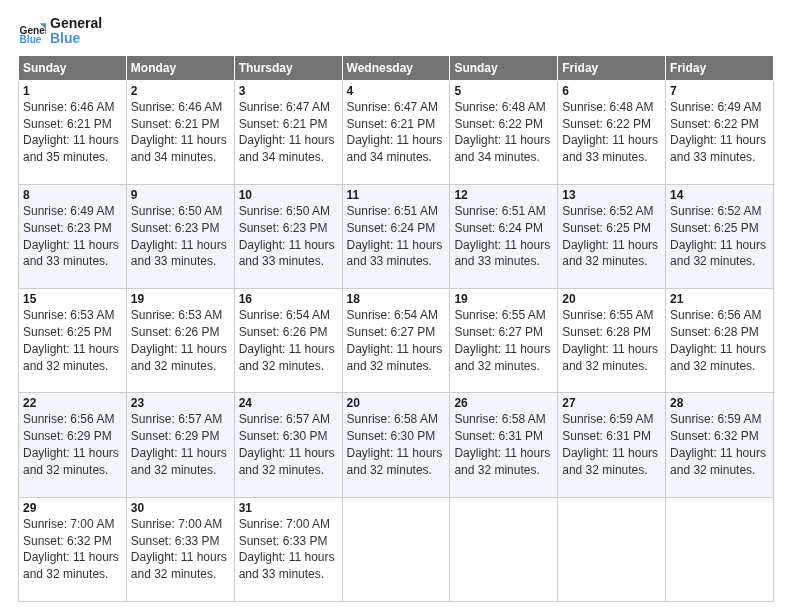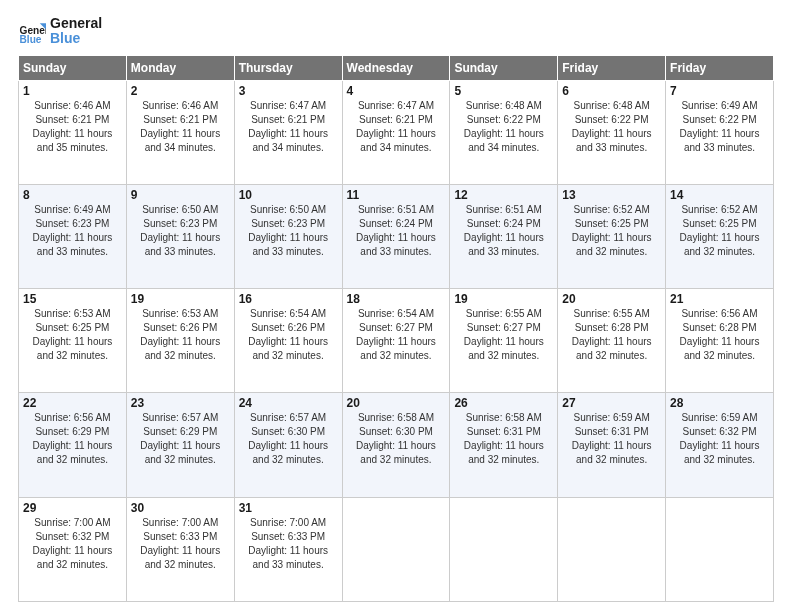--- a/index.html
+++ b/index.html
@@ -72,24 +72,23 @@
       background: #f2f5fb;
     }
     .day-num {
       font-size: 12px;
       font-weight: bold;
       color: #1a1a1a;
       display: block;
       margin-bottom: 1px;
     }
     .day-info {
-      font-size: 10px;
+      font-size: 12px;
       color: #333;
       line-height: 1.4;
-      text-align: center;
     }
     .empty-cell {
       background: #fff !important;
       border-color: #ccc;
     }
     .last-row td {
       height: 66px;
       margin-top: 6px;
     }
   </style>

